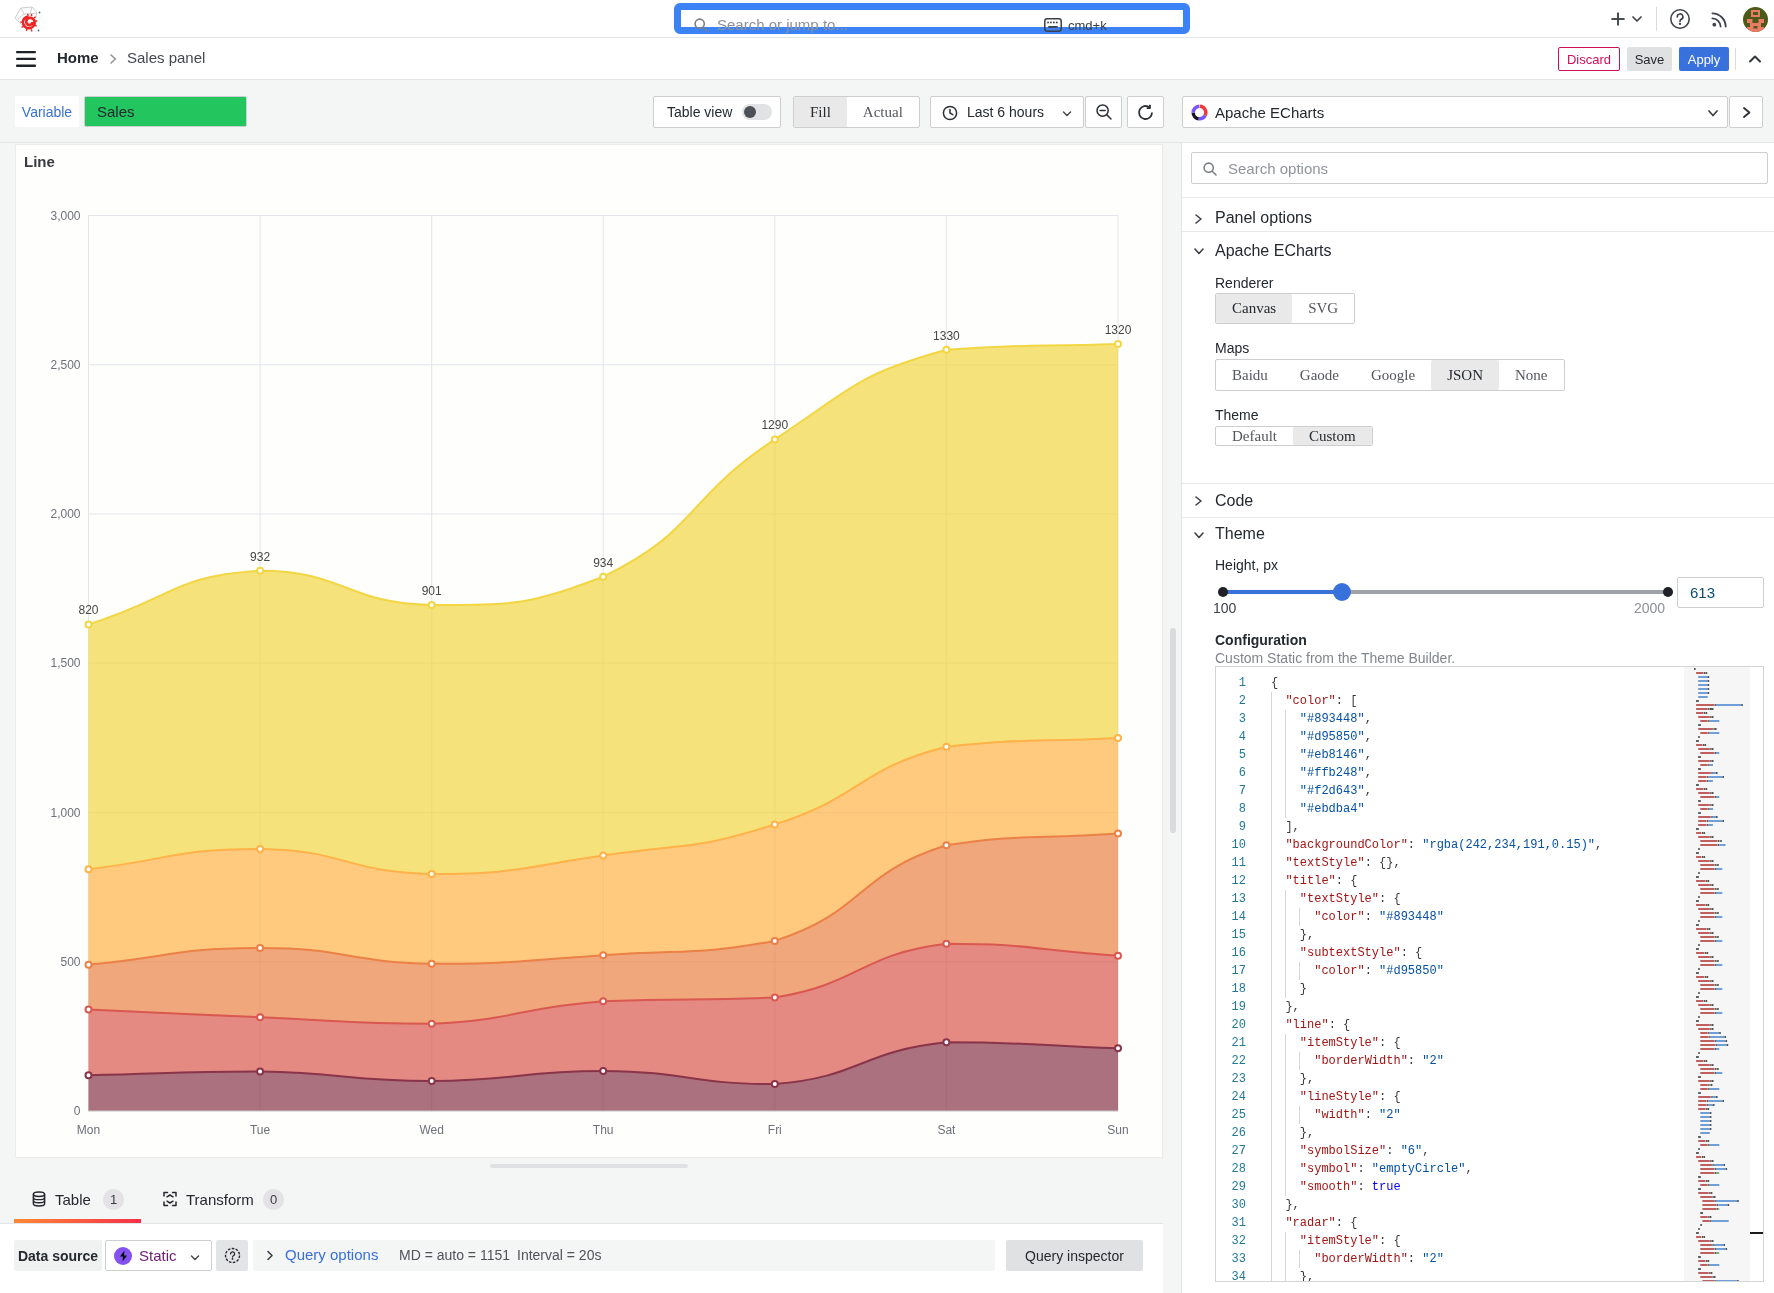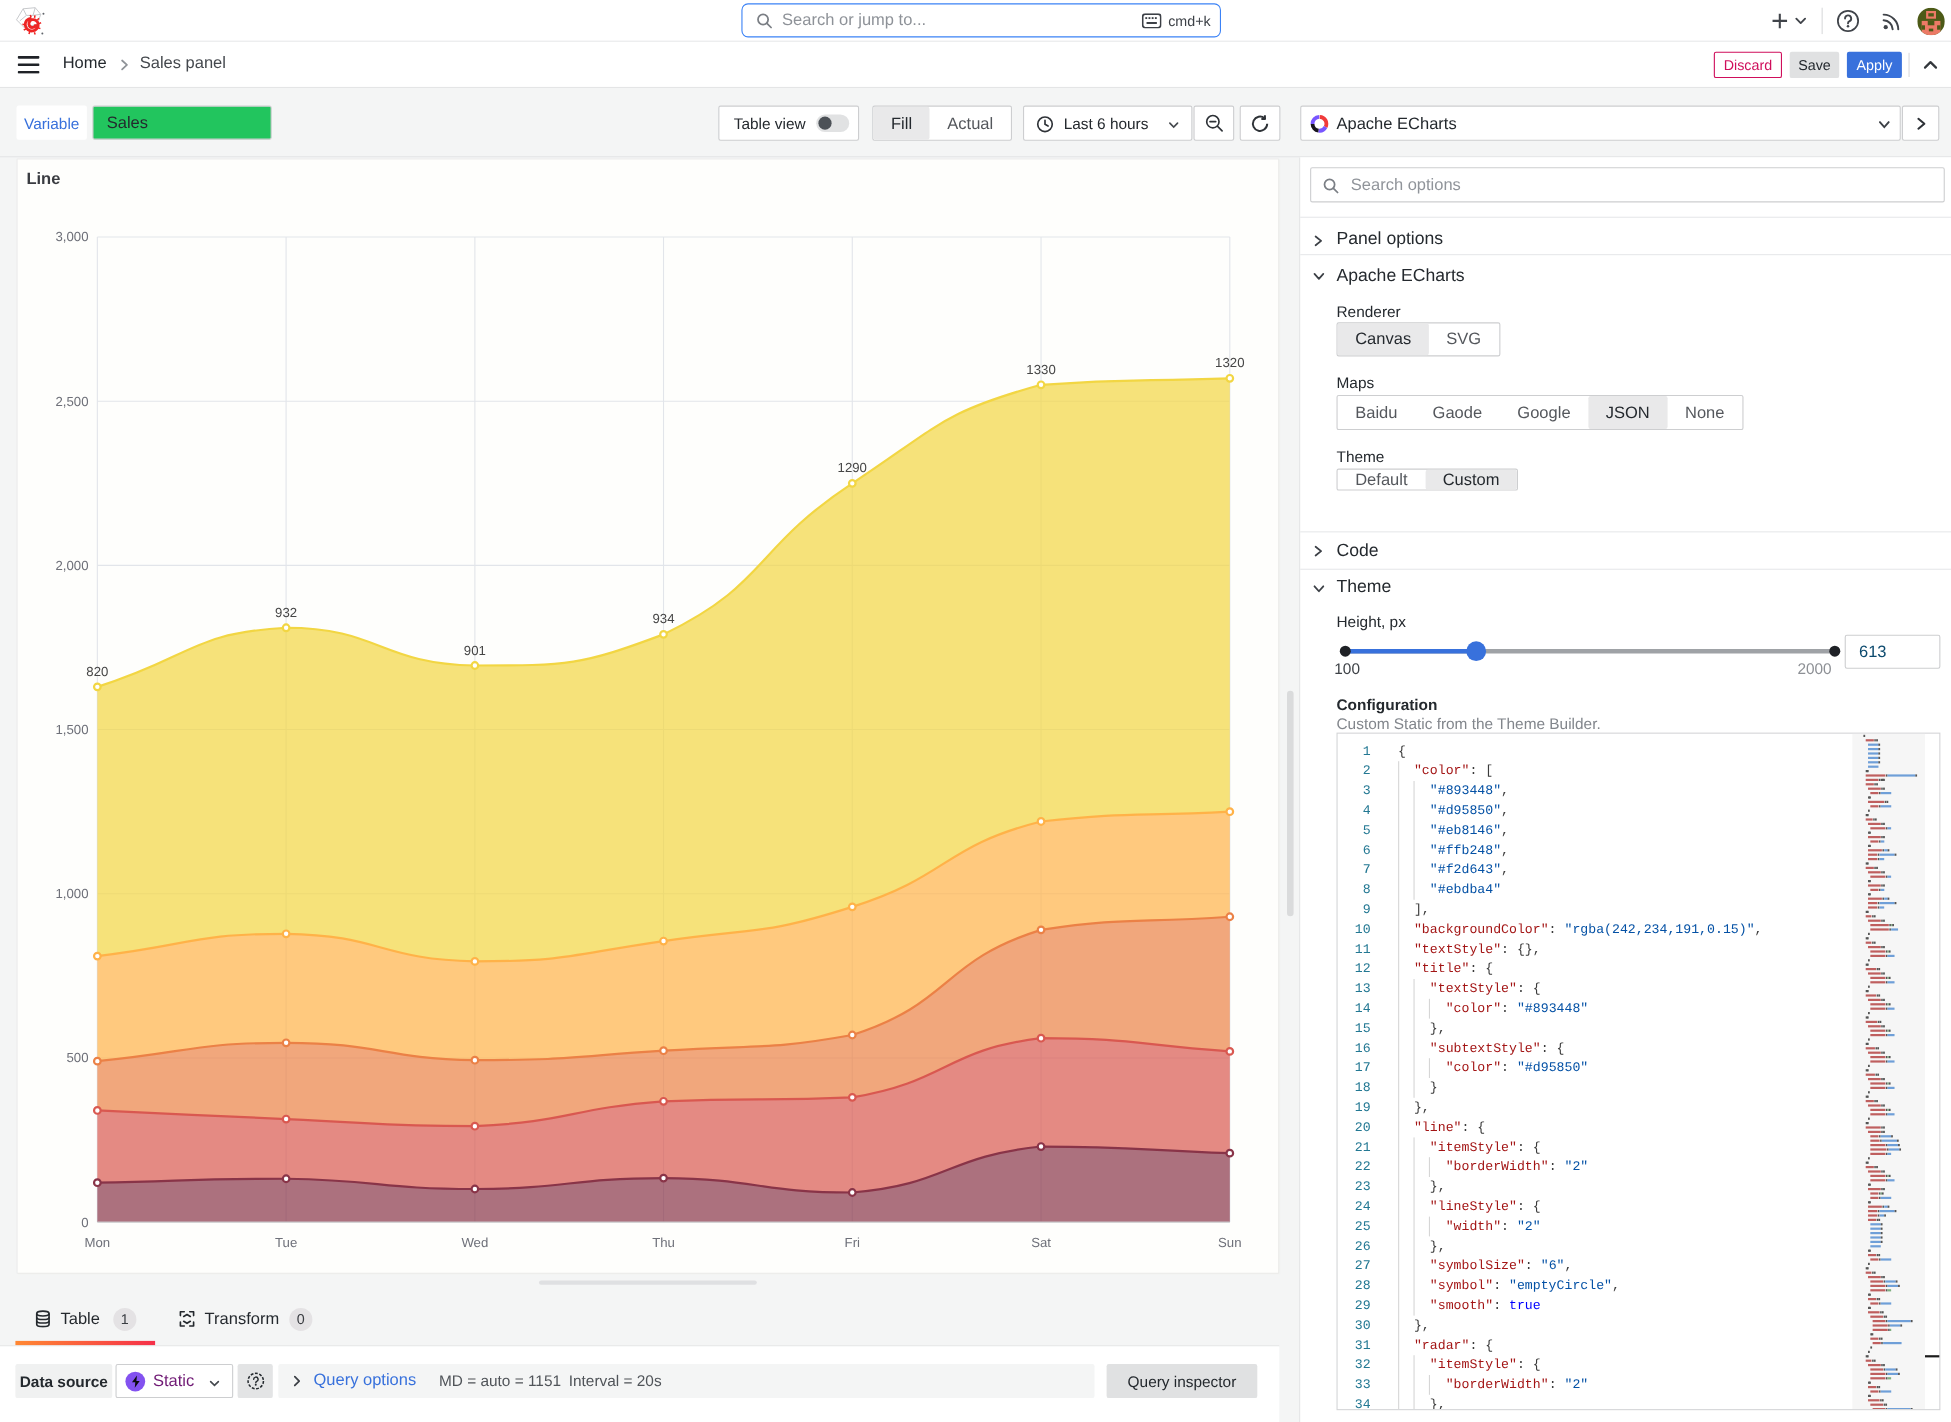--- a/index.html
+++ b/index.html
@@ -5,26 +5,26 @@
 * { margin:0; padding:0; box-sizing:border-box; }
 html,body { width:1774px; height:1293px; font-family:"Liberation Sans", sans-serif; background:#f4f5f5; overflow:hidden; }
 .abs { position:absolute; }
 #page { position:relative; width:1774px; height:1293px; }
 
 
 #topnav { position:absolute; left:0; top:0; width:1774px; height:38px; background:#fff; border-bottom:1px solid #e4e5e6; }
 #crumbs { position:absolute; left:0; top:38px; width:1774px; height:42px; background:#fff; border-bottom:1px solid #e4e5e6; }
 #toolbar { position:absolute; left:0; top:80px; width:1774px; height:63px; background:#f4f5f5; border-bottom:1px solid #e4e5e6; }
 
-.searchbox { position:absolute; left:674px; top:3px; width:436px; height:31px; border:1px solid #3b82f6; border-radius:6px; background:#fff; }
+.searchbox { position:absolute; left:674px; top:3px; width:516px; height:31px; border:7px solid #3b82f6; border-radius:6px; background:#fff; }
 .btn { display:flex; align-items:center; justify-content:center; font-size:13px; border-radius:2px; font-weight:500; }
 
 
 .seg { position:absolute; background:#fff; border:1px solid #cdced0; border-radius:2px; display:flex; align-items:stretch; height:32px; }
-.seg .opt { display:flex; align-items:center; padding:0 16px; font-size:15px; color:#54575c; border-radius:2px; }
+.seg .opt { display:flex; align-items:center; padding:0 16px; font-size:15px; color:#54575c; border-radius:2px;font-family:Liberation Serif, serif; }
 .seg .opt.sel { background:#e9e9ea; color:#24292e; font-weight:500; }
 
 .ibtn { position:absolute; background:#fff; border:1px solid #cdced0; border-radius:2px; display:flex; align-items:center; justify-content:center; }
 
 
 #rpane { position:absolute; left:1181px; top:143px; width:593px; height:1150px; background:#fff; border-left:1px solid #e4e5e6; }
 .divider { position:absolute; left:0; width:593px; height:1px; background:#e7e8ea; }
 .sechead { position:absolute; left:33px; font-size:16px; font-weight:500; color:#24292e; }
 .flabel { position:absolute; font-size:14px; font-weight:500; color:#24292e; }
 
@@ -112,21 +112,21 @@
       </g>
     </svg>
   </div>
 
   <div id="crumbs">
     <svg class="abs icon" style="left:16px;top:13px" width="20" height="16" viewBox="0 0 20 16">
         <rect y="0" width="20" height="2.3" rx="1" fill="#1f2227"></rect>
         <rect y="6.8" width="20" height="2.3" rx="1" fill="#1f2227"></rect>
         <rect y="13.6" width="20" height="2.3" rx="1" fill="#1f2227"></rect>
       </svg>
-    <span class="abs" style="left:57px;top:11px;font-size:15px;font-weight:400;color:#24292e">Home</span>
+    <span class="abs" style="left:57px;top:11px;font-size:15px;font-weight:700;color:#24292e">Home</span>
     <svg class="abs icon" style="left:108px;top:15px" width="10" height="12" viewBox="0 0 10 12">
         <path d="M3 2 L7.4 6 L3 10" fill="none" stroke="#8f9398" stroke-width="1.6" stroke-linecap="round" stroke-linejoin="round"></path>
       </svg>
     <span class="abs" style="left:127px;top:11px;font-size:15px;color:#44484d">Sales panel</span>
 
     <div class="btn abs" style="left:1558px;top:9px;width:62px;height:24px;border:1px solid #cf0e5b;color:#cf0e5b;background:#fff">Discard</div>
     <div class="btn abs" style="left:1627px;top:9px;width:45px;height:24px;background:#e0e1e2;color:#24292e">Save</div>
     <div class="btn abs" style="left:1679px;top:9px;width:50px;height:24px;background:#3871dc;color:#fff">Apply</div>
     <div class="abs" style="left:1735px;top:10px;width:1px;height:22px;background:#d9dadc"></div>
     <svg class="abs icon" style="left:1748px;top:15px" width="14" height="12" viewBox="0 0 14 12">

